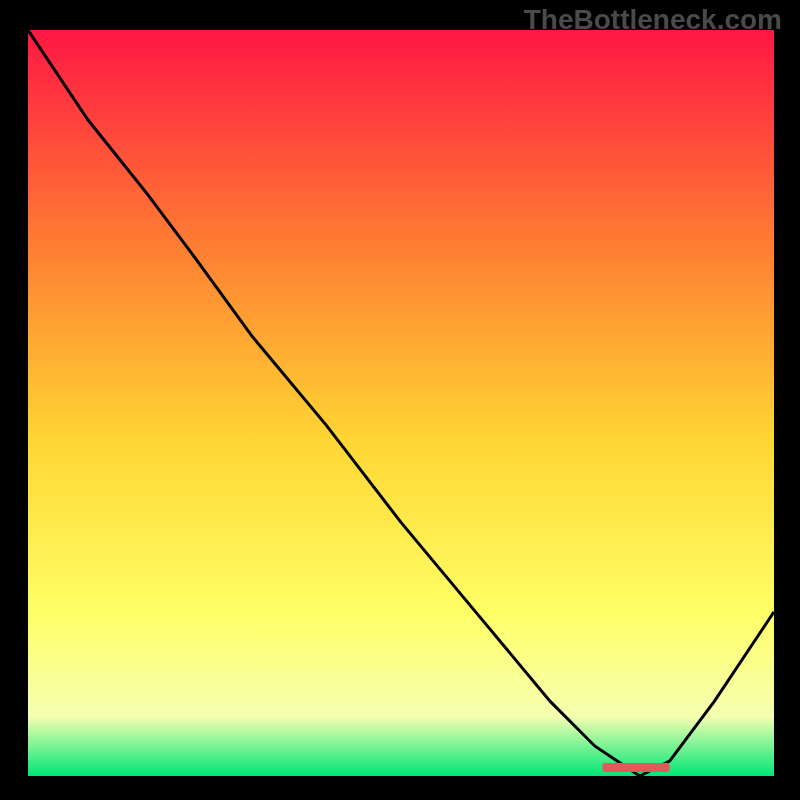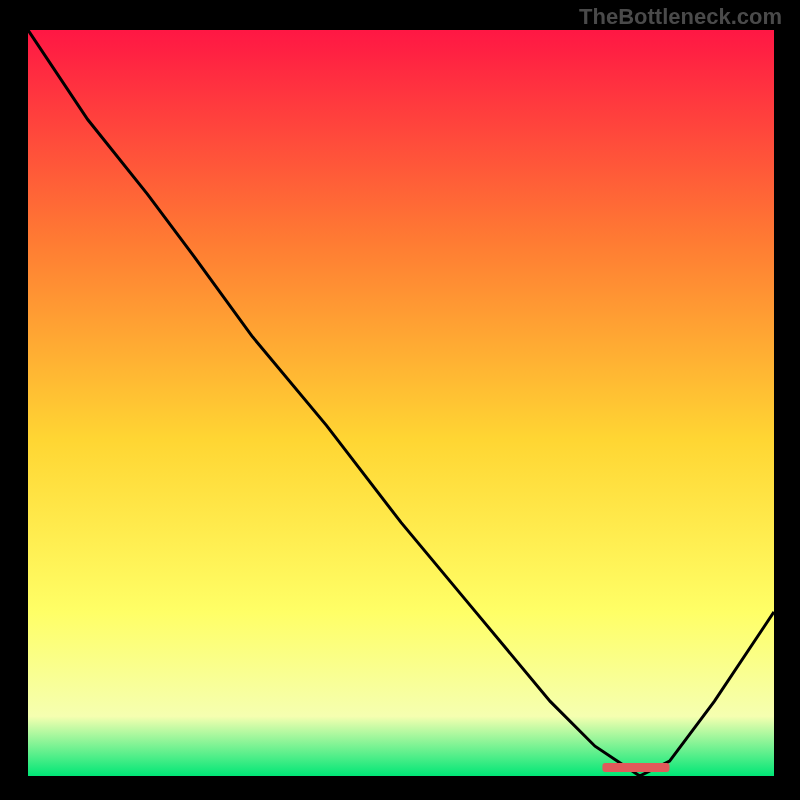--- a/index.html
+++ b/index.html
@@ -8,21 +8,21 @@
     height: 800px;
     background: #000;
     position: relative;
     font-family: Arial, Helvetica, sans-serif;
   }
   .watermark {
     position: absolute;
     top: 4px;
     right: 18px;
     color: #4a4a4a;
-    font-size: 22px;
+    font-size: 28px;
     font-weight: 600;
     z-index: 10;
   }
   .plot-wrap {
     position: absolute;
     top: 30px;
     left: 28px;
     width: 746px;
     height: 746px;
     background: #000;

